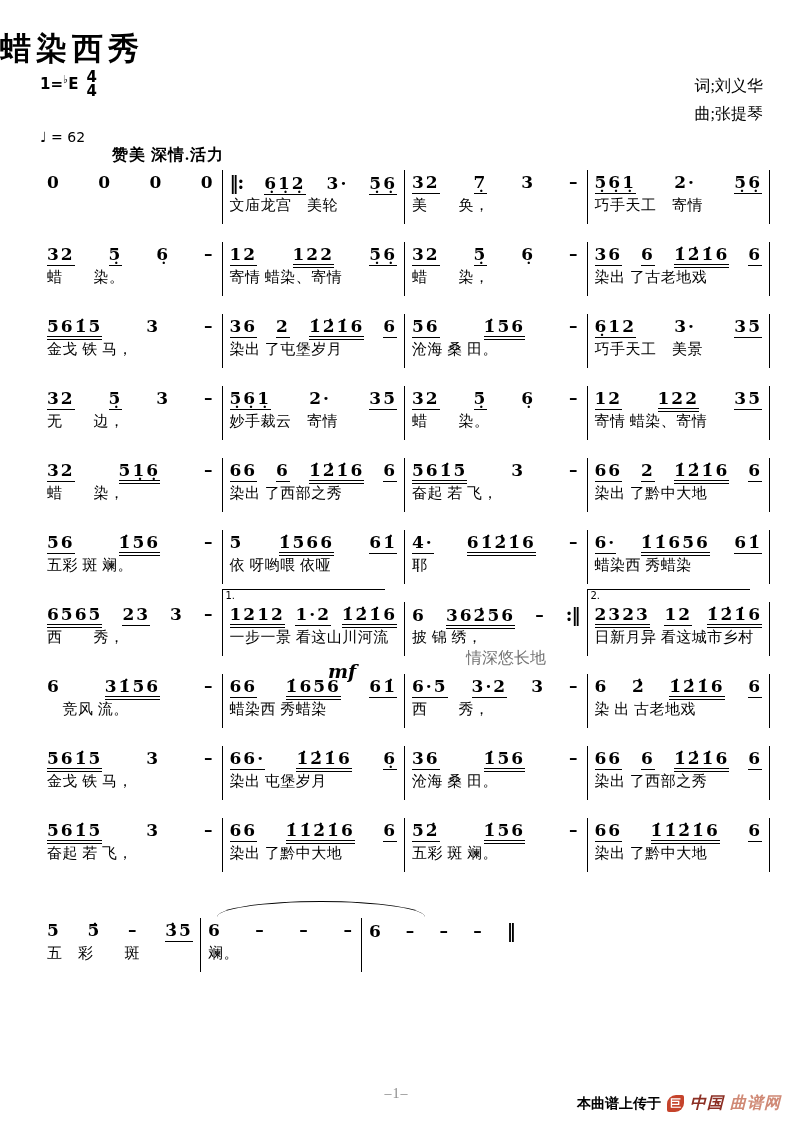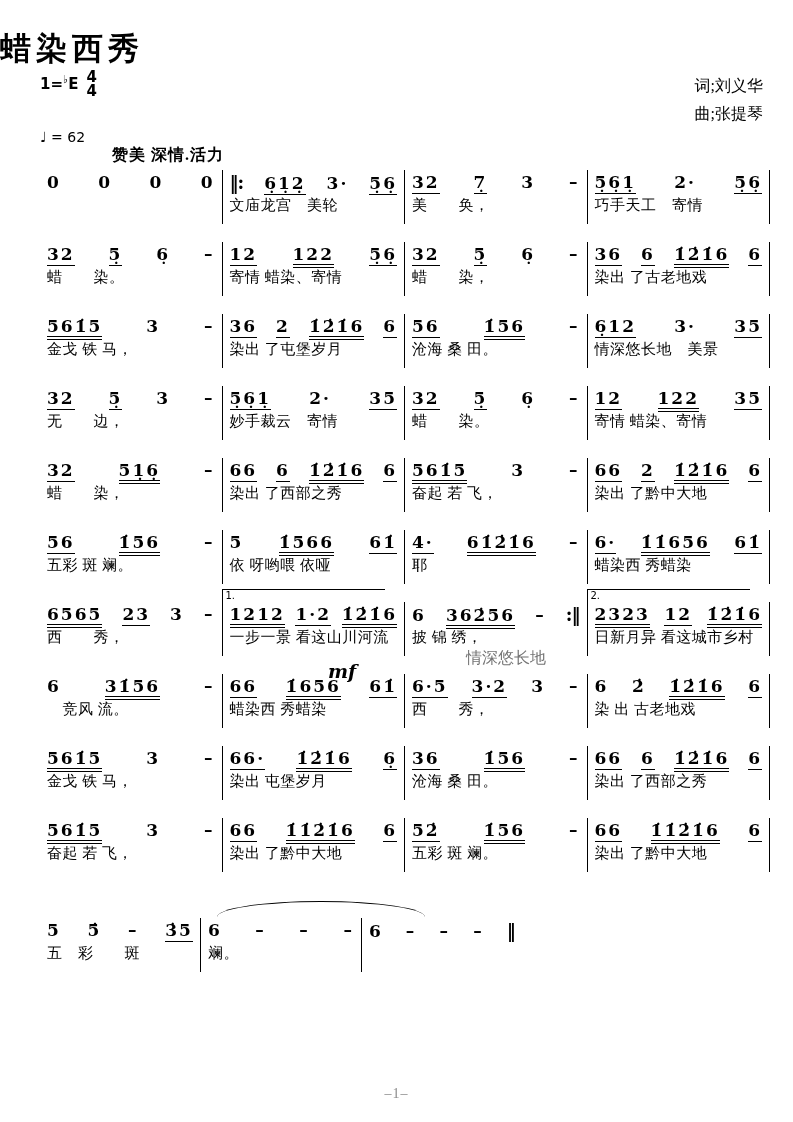--- a/index.html
+++ b/index.html
@@ -175,21 +175,21 @@
             <span class="g u0">–</span>
           </div>
           <div class="lyric">沧海 桑 田。</div>
         </div>
         <div class="measure">
           <div class="notes">
             <span class="g u1">6̣12</span>
             <span class="g u0">3·</span>
             <span class="g u1">35</span>
           </div>
-          <div class="lyric">情深悠长地　美景</div>
+          <div class="lyric">巧手天工　美景</div>
         </div>
       </div>
       <div class="system">
         <div class="measure">
           <div class="notes">
             <span class="g u1">32</span>
             <span class="g u1">5̣</span>
             <span class="g u0">3</span>
             <span class="g u0">–</span>
           </div>
@@ -465,14 +465,20 @@
           <div class="lyric"></div>
         </div>
       </div>
     </div>
 
   <div class="dyn-mark">mf</div>
   <div class="expr2-mark">情深悠长地</div>
 
   <div class="page-number">–1–</div>
 
+  <div class="upload">
+    <span class="upload-text">本曲谱上传于</span>
+    <span class="logo-icon" style="background: rgb(197, 67, 43);">巨</span>
+    <span class="logo-brand" style="color: rgb(140, 47, 36);">中国</span>
+    <span class="logo-site" style="color: rgb(208, 138, 118);">曲谱网</span>
+  </div>
 
 </div>
 
 </body></html>

